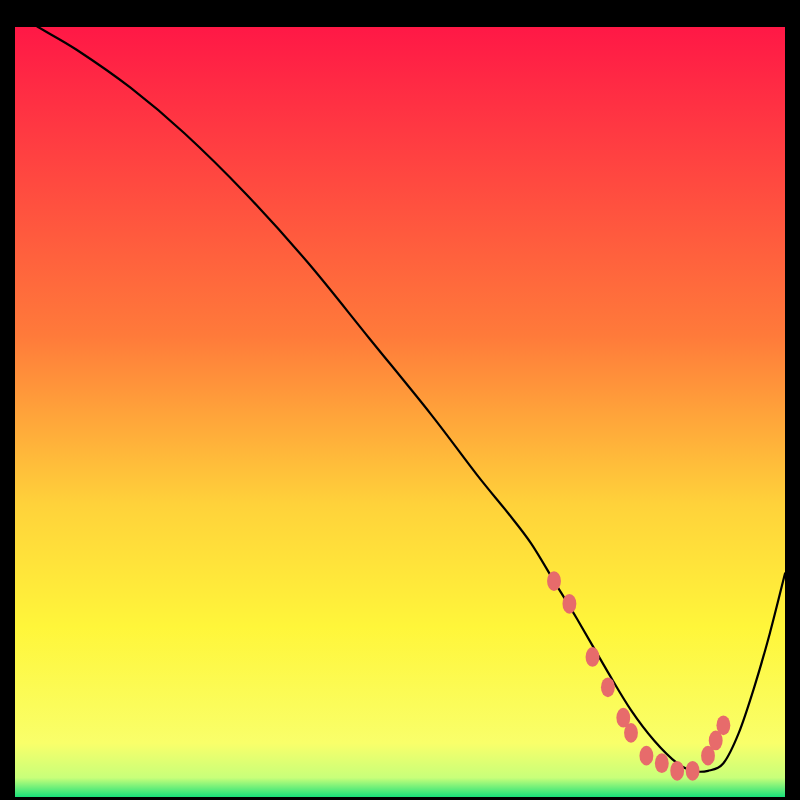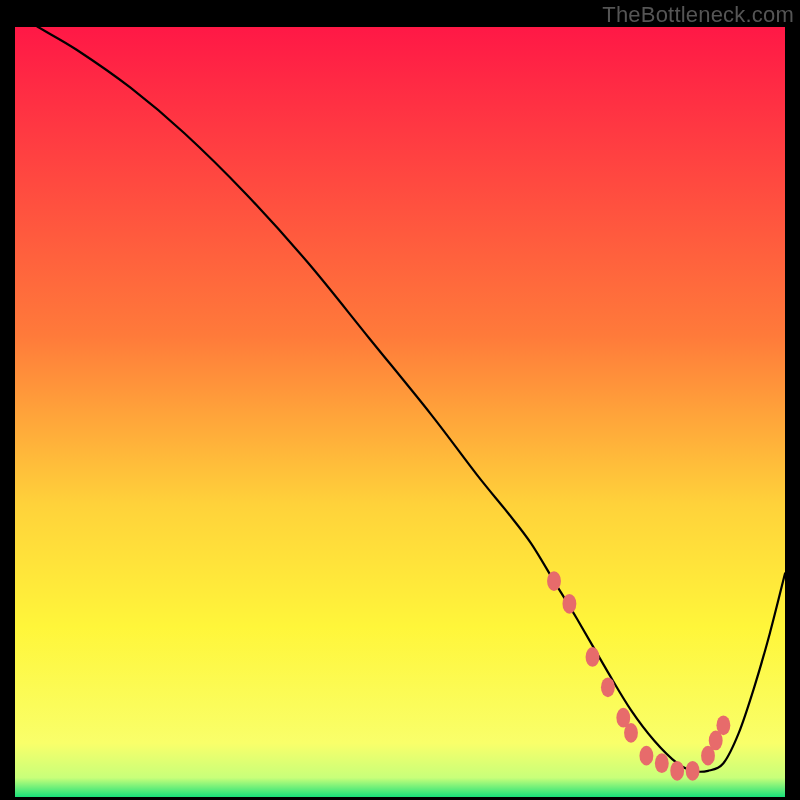--- a/index.html
+++ b/index.html
@@ -50,21 +50,20 @@
     inset: 0;
     width: 100%;
     height: 100%;
     z-index: 4;
   }
 </style>
 </head>
 <body>
 
 <div class="frame">
-  <div class="attribution">TheBottleneck.com</div>
 
   <div class="plot-area">
     <svg class="gradient" viewBox="0 0 100 100" preserveAspectRatio="none">
       <defs>
         <linearGradient id="bg" x1="0" y1="0" x2="0" y2="1">
             <stop offset="0%" stop-color="#ff1846"></stop>
             <stop offset="40%" stop-color="#ff7a3a"></stop>
             <stop offset="62%" stop-color="#ffd23a"></stop>
             <stop offset="78%" stop-color="#fff63a"></stop>
             <stop offset="93%" stop-color="#f9ff6a"></stop>

